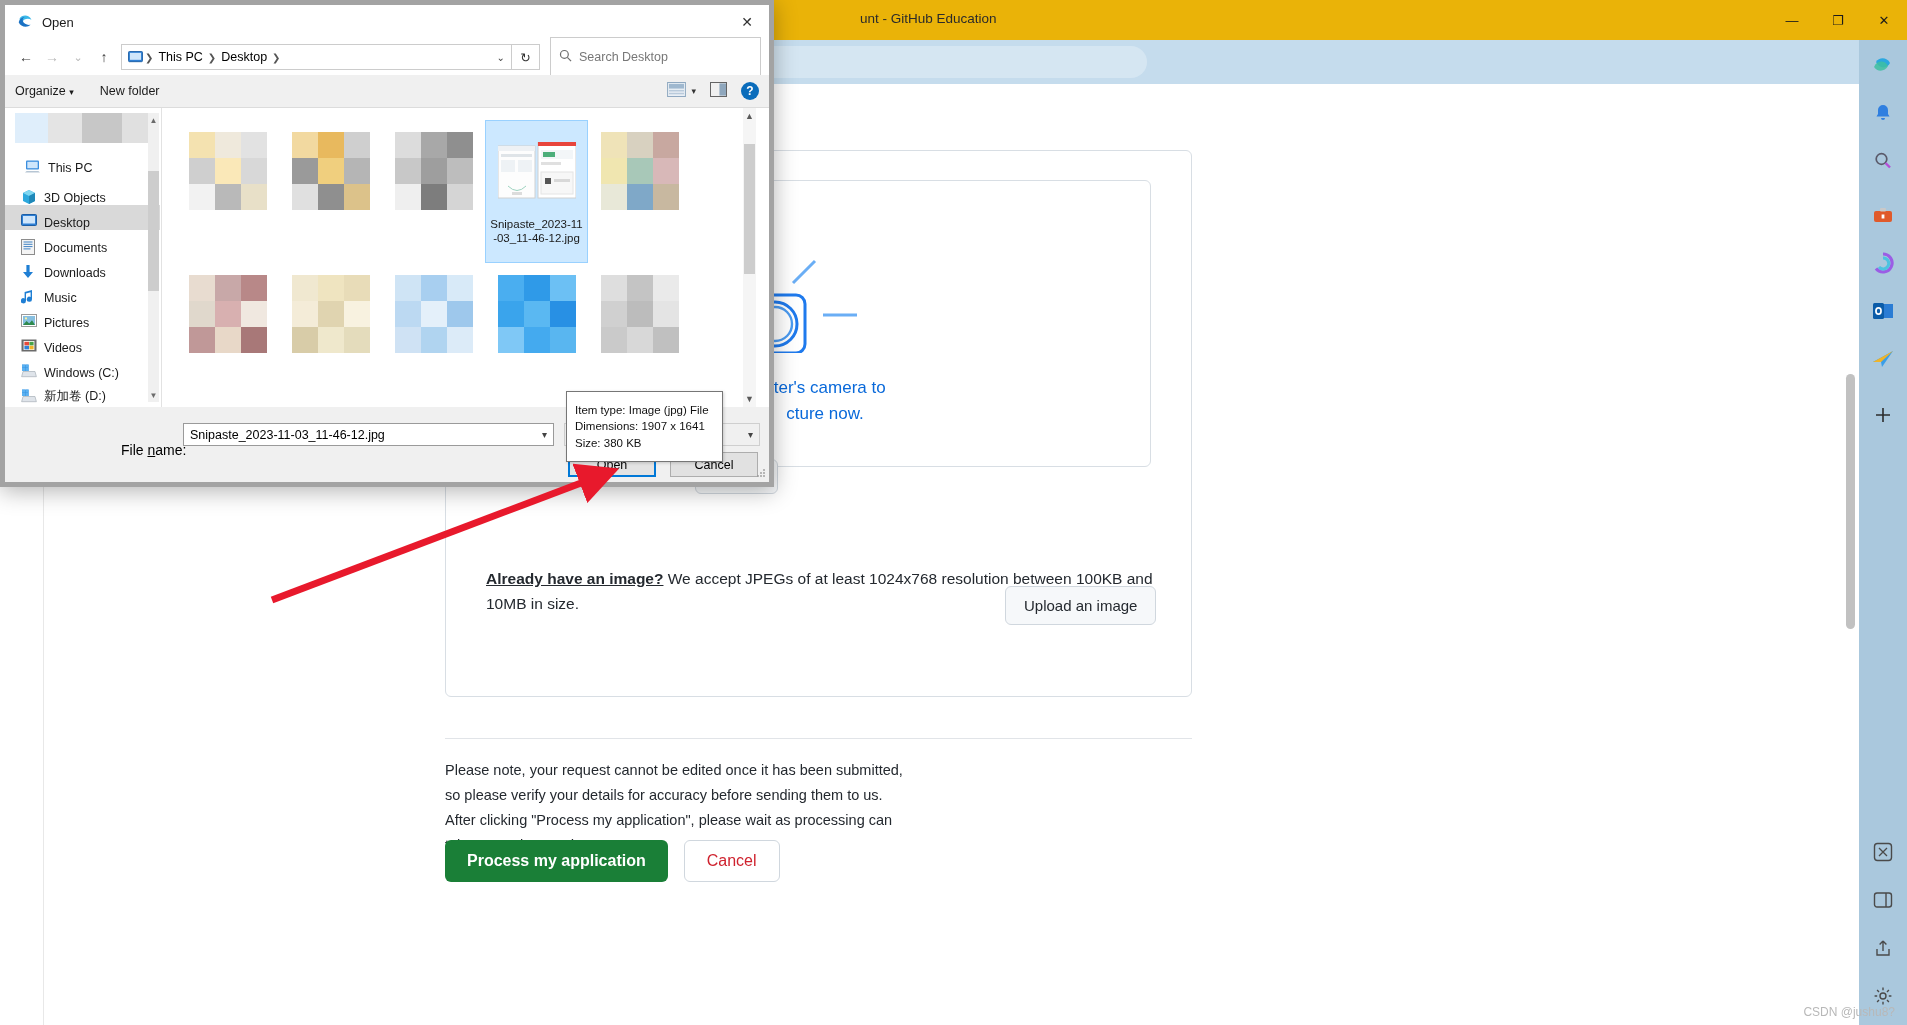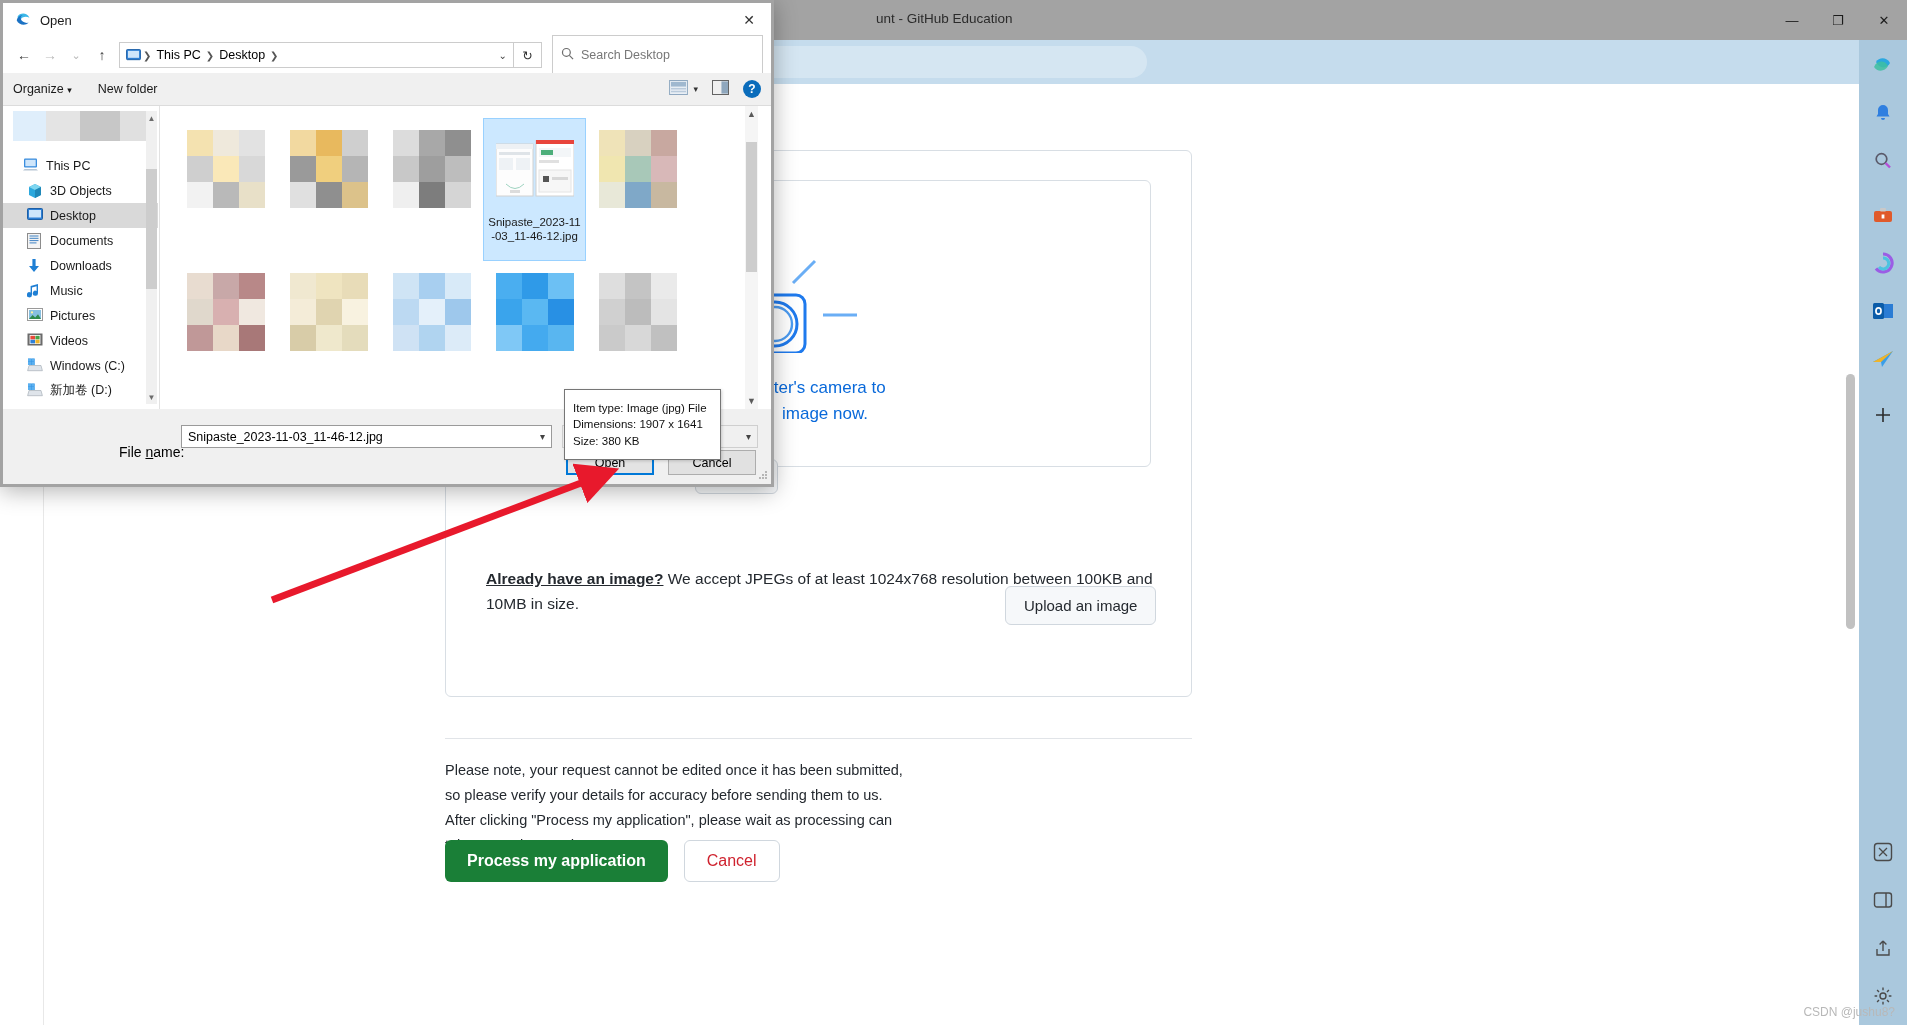--- a/index.html
+++ b/index.html
@@ -7,22 +7,22 @@
     width: 1907px; height: 1025px; overflow: hidden;
     font-family: "Segoe UI", "Liberation Sans", sans-serif;
     background: #ffffff;
   }
   body { position: relative; }
 
   
   #browser { position: absolute; inset: 0; background: #ffffff; }
 
   .browser-titlebar {
-    position: absolute; top: 0; left: 16px; right: 0; height: 40px;
-    background: #a3a3a3;
+    position: absolute; top: 0; left: 0; right: 0; height: 40px;
+    background: #eab308;
   }
   .tab-title {
     position: absolute; left: 860px; top: 11px;
     font-size: 13.5px; color: #2b2b2b; white-space: nowrap;
   }
   .win-ctrls { position: absolute; right: 0; top: 0; height: 40px; display: flex; }
   .win-btn {
     width: 46px; height: 40px; display: flex; align-items: center;
     justify-content: center; font-size: 13px; color: #1b1b1b;
   }
@@ -125,21 +125,21 @@
   }
   .rail-icon {
     width: 32px; height: 30px; display: flex; align-items: center;
     justify-content: center; cursor: pointer;
   }
   .rail-spacer { flex: 1; }
 
   
   #dialog {
     position: absolute; left: 0; top: 0; width: 774px; height: 487px;
-    background: #c2410c; border: 3px solid #a3a3a3;
+    background: #c2410c; border: 5px solid #a3a3a3;
     box-shadow: 0 4px 22px rgba(0,0,0,0.30);
     font-size: 12.5px; color: #000;
   }
   .dlg-title {
     position: absolute; top: 0; left: 0; right: 0; height: 34px;
     background: #ffffff; display: flex; align-items: center; padding-left: 12px;
   }
   .dlg-title-text { font-size: 13px; color: #1b1b1b; margin-left: 8px; }
   .dlg-close {
     position: absolute; right: 0; top: 0; width: 44px; height: 34px;
@@ -194,21 +194,21 @@
   }
   .dlg-sidebar {
     position: absolute; left: 0; top: 0; bottom: 0; width: 155px;
     background: #ffffff; overflow: hidden; padding-top: 5px;
   }
   .sb-blur-row { display: flex; height: 30px; margin: 0 10px 12px 10px; }
   .tree-item {
     height: 25px; display: flex; align-items: center; gap: 7px;
     padding-left: 20px; font-size: 12.5px; color: #1a1a1a; cursor: pointer;
   }
-  .tree-item.indent { padding-left: 24px; }
+  .tree-item.indent { padding-left: 16px; align-items: flex-end; }
   .tree-item.sel { background: #d9d9d9; }
   .tico { width: 16px; height: 16px; flex: 0 0 16px; }
   .sb-scroll {
     position: absolute; left: 143px; top: 5px; width: 11px; bottom: 5px;
     background: #f0f0f0;
   }
   .sb-thumb {
     position: absolute; left: 0; top: 58px; width: 11px; height: 120px;
     background: #cdcdcd;
   }
@@ -386,21 +386,21 @@
             <line x1="2" y1="2" x2="2" y2="38" stroke="#4c9bf0" stroke-width="3"></line>
             <line x1="48" y1="40" x2="70" y2="18" stroke="#6aaef5" stroke-width="3"></line>
             <rect x="0" y="52" width="60" height="58" rx="9" fill="none" stroke="#1f7aed" stroke-width="3"></rect>
             <circle cx="30" cy="81" r="22" fill="none" stroke="#1f7aed" stroke-width="3"></circle>
             <circle cx="30" cy="81" r="17" fill="none" stroke="#4c9bf0" stroke-width="2.4"></circle>
             <line x1="78" y1="72" x2="112" y2="72" stroke="#6aaef5" stroke-width="3"></line>
           </svg>
         </div>
         <div class="cam-caption">
           <span>uter's camera to</span><br>
-          <span>image now.</span>
+          <span>cture now.</span>
         </div>
         <div class="take-picture-btn">picture</div>
       </div>
 
       <div class="already-block">
         <b>Already have an image?</b><span> We accept JPEGs of at least 1024x768 resolution between 100KB and 10MB in size.</span>
       </div>
 
       <div class="upload-image-btn">Upload an image</div>
 

